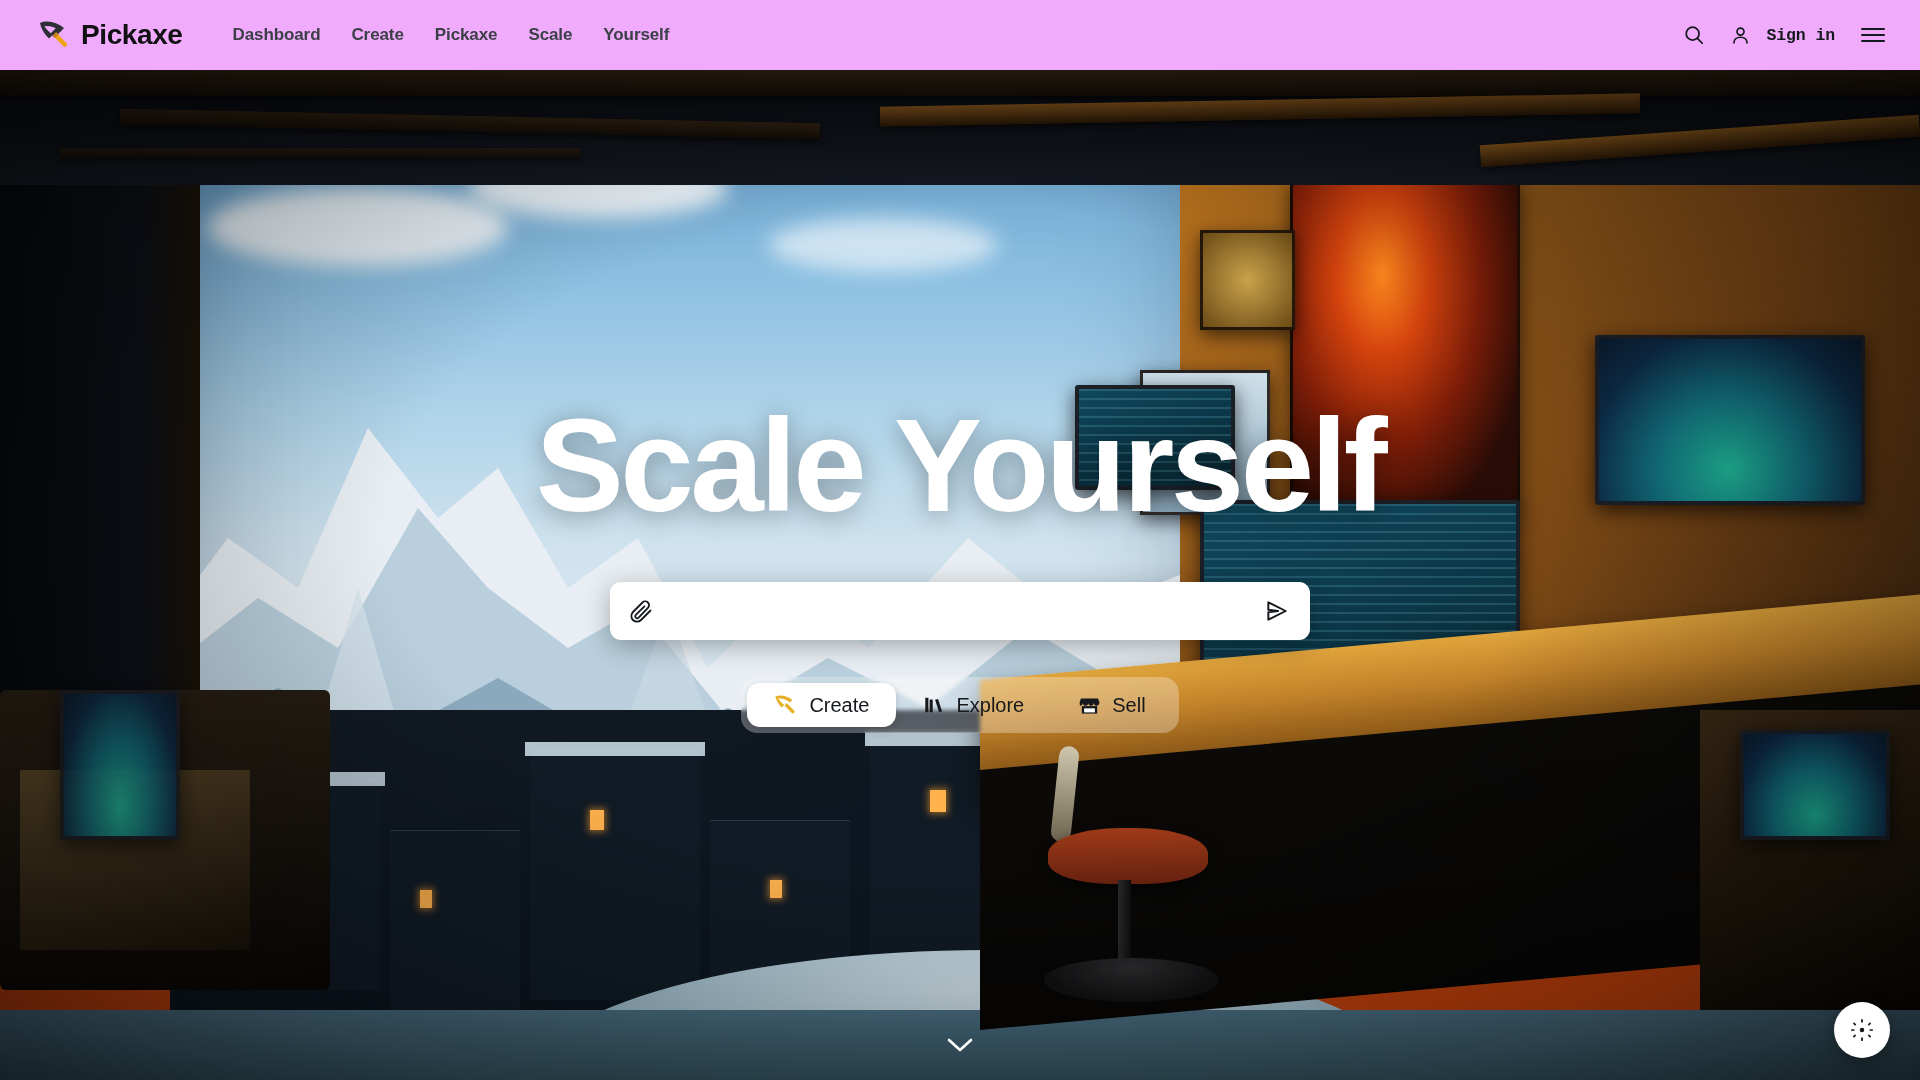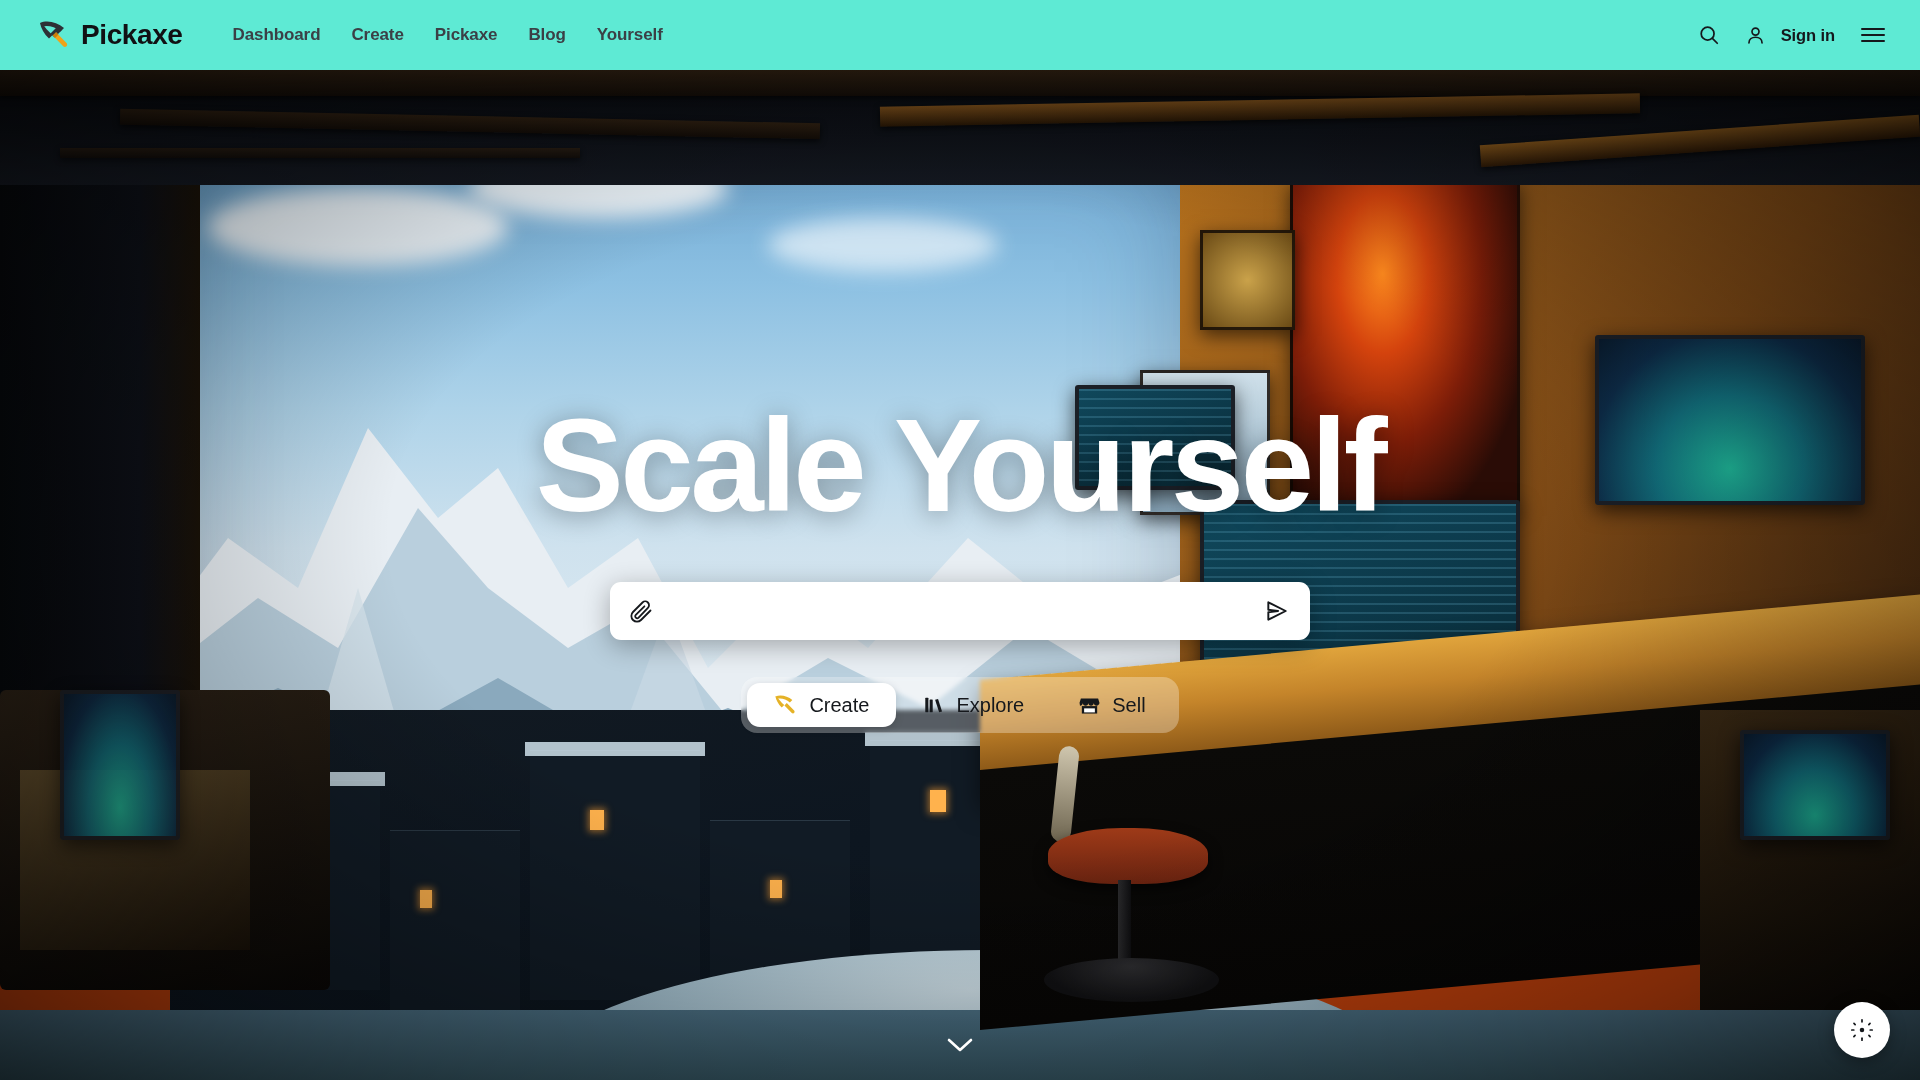--- a/index.html
+++ b/index.html
@@ -7,41 +7,41 @@
     width:1920px; height:1080px;
     overflow:hidden;
     font-family:"Liberation Sans", sans-serif;
     background:#ffffff;
   }
 
   
   .navbar{
     position:absolute; top:0; left:0;
     width:1920px; height:70px;
-    background:#5eead4;
+    background:#f0abfc;
     display:flex; align-items:center;
     z-index:40;
   }
   .brand{ display:flex; align-items:center; gap:9px; margin-left:38px; cursor:pointer; }
   .brand-mark{ width:34px; height:32px; display:block; }
   .brand-name{
     font-size:28px; font-weight:bold; color:#111114;
     letter-spacing:-0.4px; line-height:1;
   }
   .nav-links{ display:flex; align-items:center; gap:31px; margin-left:50px; }
   .nav-link{
     font-size:17px; font-weight:bold; color:#3b4046;
     cursor:pointer; white-space:nowrap; letter-spacing:-0.1px;
   }
   .nav-right{
     margin-left:auto; margin-right:34px;
     display:flex; align-items:center; gap:25px;
   }
   .nav-icon-btn{ display:flex; align-items:center; cursor:pointer; }
-  .signin{ display:flex; align-items:center; gap:15px; cursor:pointer; }
+  .signin{ display:flex; align-items:center; gap:15px; cursor:pointer;font-family:Liberation Mono, monospace; }
   .signin-label{ font-size:16.5px; font-weight:bold; color:#15181c; letter-spacing:-0.1px; }
 
   
   .hero{
     position:absolute; top:70px; left:0;
     width:1920px; height:1010px;
     overflow:hidden;
     background:#c2410c;
   }
   .art{ position:absolute; inset:0; }
@@ -233,21 +233,21 @@
       <path d="M14.8 16.6 L25.2 27.2 C26.1 28.1 27.6 28.1 28.5 27.2 C29.4 26.3 29.4 24.8 28.5 23.9 L18.1 13.3 Z" fill="#f0a318"></path>
       <path d="M14.8 16.6 L18.1 13.3 L20.4 15.6 L17.1 18.9 Z" fill="#c97f0c"></path>
     </svg>
     <span class="brand-name">Pickaxe</span>
   </div>
 
   <nav class="nav-links">
     <span class="nav-link">Dashboard</span>
     <span class="nav-link">Create</span>
     <span class="nav-link">Pickaxe</span>
-    <span class="nav-link">Blog</span>
+    <span class="nav-link">Scale</span>
     <span class="nav-link">Yourself</span>
   </nav>
 
   <div class="nav-right">
     <span class="nav-icon-btn">
       <svg width="22" height="22" viewBox="0 0 24 24" fill="none" stroke="#15181c" stroke-width="1.9">
         <circle cx="10.5" cy="10.5" r="7"></circle>
           <line x1="15.7" y1="15.7" x2="21" y2="21" stroke-linecap="round"></line>
       </svg>
     </span>

